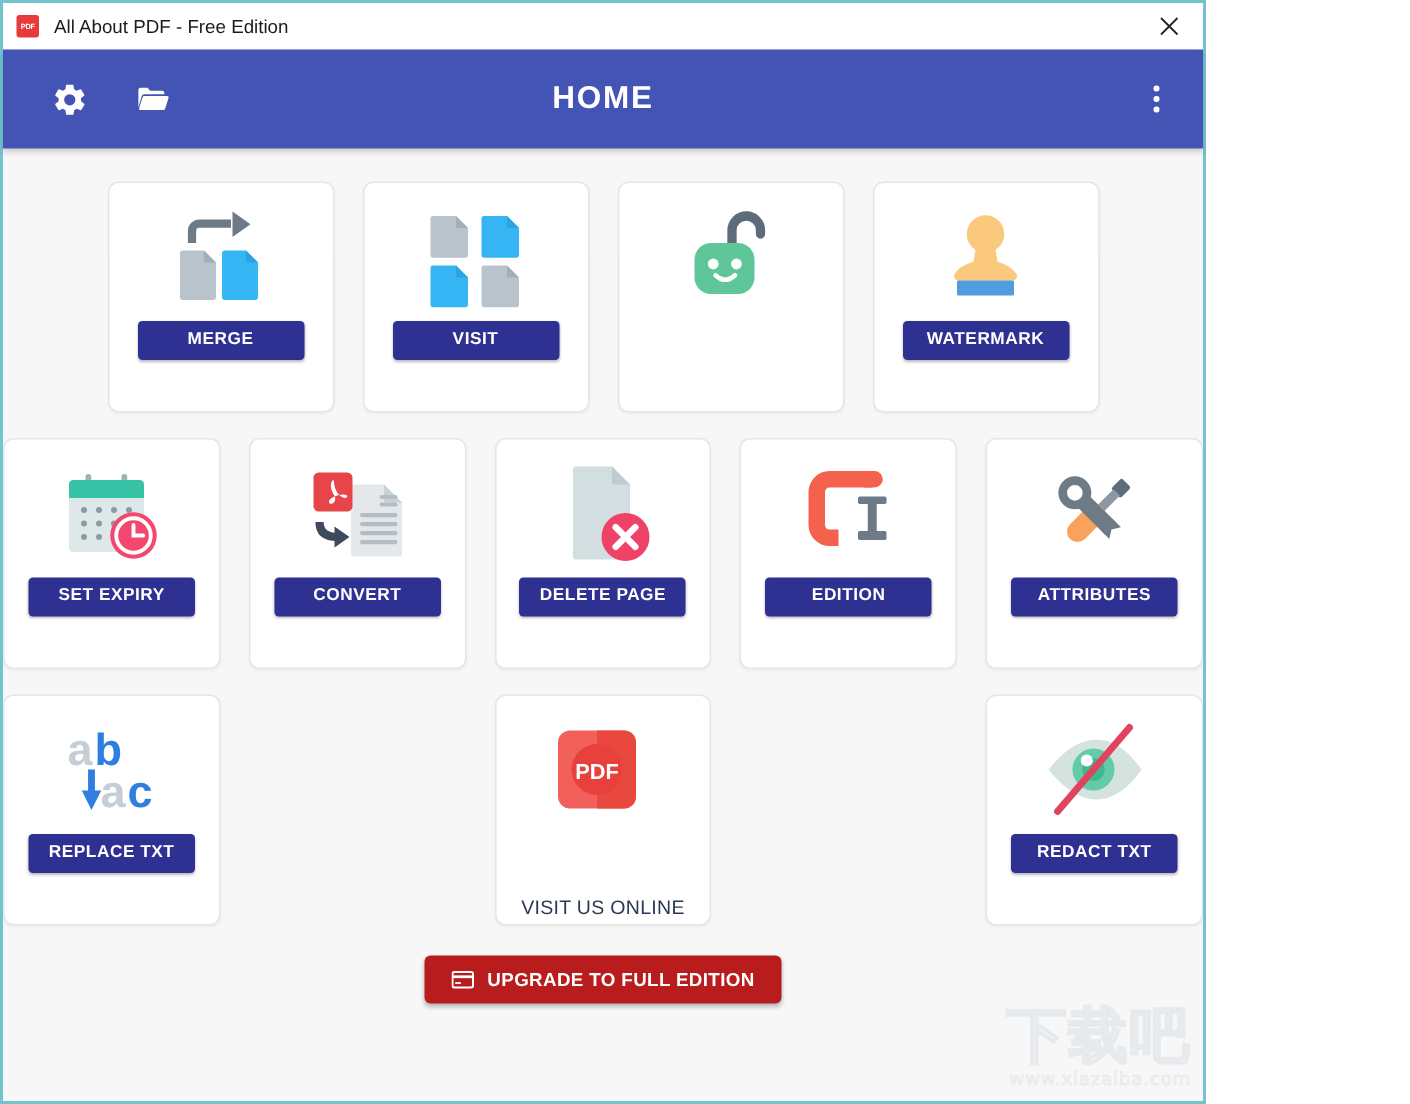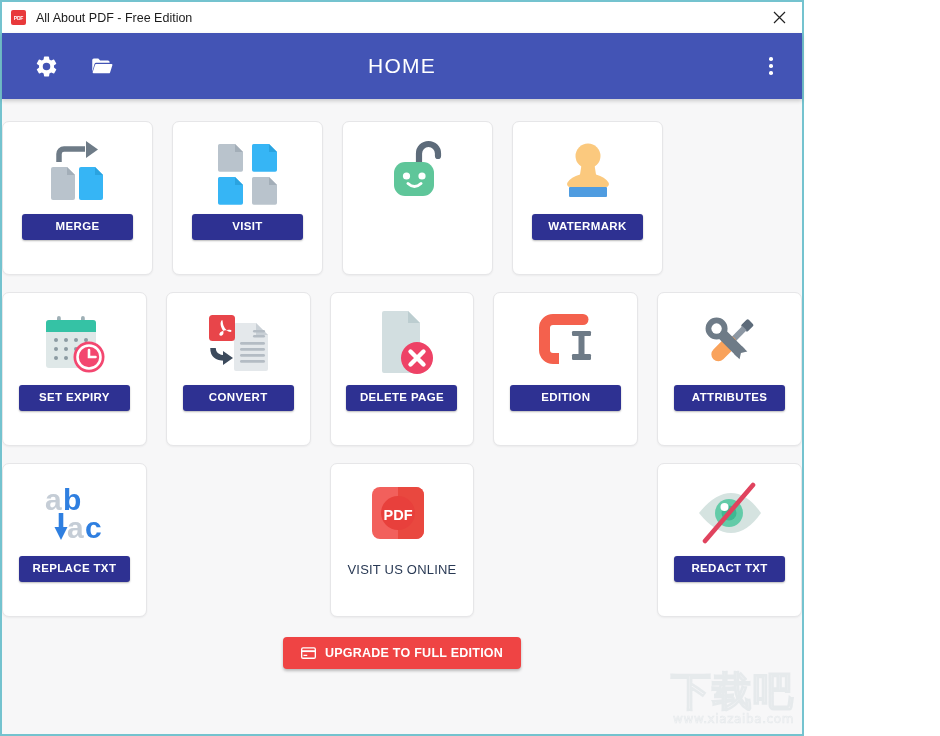--- a/index.html
+++ b/index.html
@@ -73,21 +73,21 @@
   }
   #gear-wrap { margin-left: 23px; }
   #folder-wrap { margin-left: 14px; }
   #header-title {
     position: absolute;
     left: 0; right: 0;
     text-align: center;
     color: #ffffff;
     font-size: 21px;
     letter-spacing: 1.2px;
-    font-weight: 400;
+    font-weight: 700;
     pointer-events: none;
   }
   #menu-btn {
     position: absolute;
     right: 16px; top: 50%;
     transform: translateY(-50%);
     width: 30px; height: 34px;
     display: flex; flex-direction: column; align-items: center;
     justify-content: center; gap: 3.5px;
     cursor: pointer;
@@ -101,20 +101,21 @@
   #content {
     flex: 1 1 auto;
     background: #f7f7f8;
     position: relative;
     padding: 22px 0 0 0;
     overflow: hidden;
   }
 
   .row {
     display: flex;
+    justify-content: center;
     gap: 19px;
     margin-bottom: 17px;
   }
   .row.row3 { margin-bottom: 0; }
 
   .card {
     width: 151px;
     height: 154px;
     background: #ffffff;
     border: 1px solid #e6e6e8;
@@ -156,30 +157,31 @@
     white-space: nowrap;
     overflow: hidden;
     line-height: 1;
   }
   .card .plainlabel {
     color: #2a3a55;
     font-size: 13px;
     letter-spacing: 0.2px;
     padding-top: 6px;
     white-space: nowrap;
+    margin-top: 35px;
   }
 
   
   #bottom-bar {
     display: flex;
     justify-content: center;
     margin-top: 20px;
   }
   #upgrade-btn {
-    background: #ef4444;
+    background: #b91c1c;
     color: #ffffff;
     font-size: 12.5px;
     font-weight: bold;
     letter-spacing: 0.25px;
     border-radius: 4px;
     padding: 9px 18px;
     display: inline-flex;
     align-items: center;
     gap: 9px;
     box-shadow: 0 2px 3px rgba(0,0,0,0.25);

